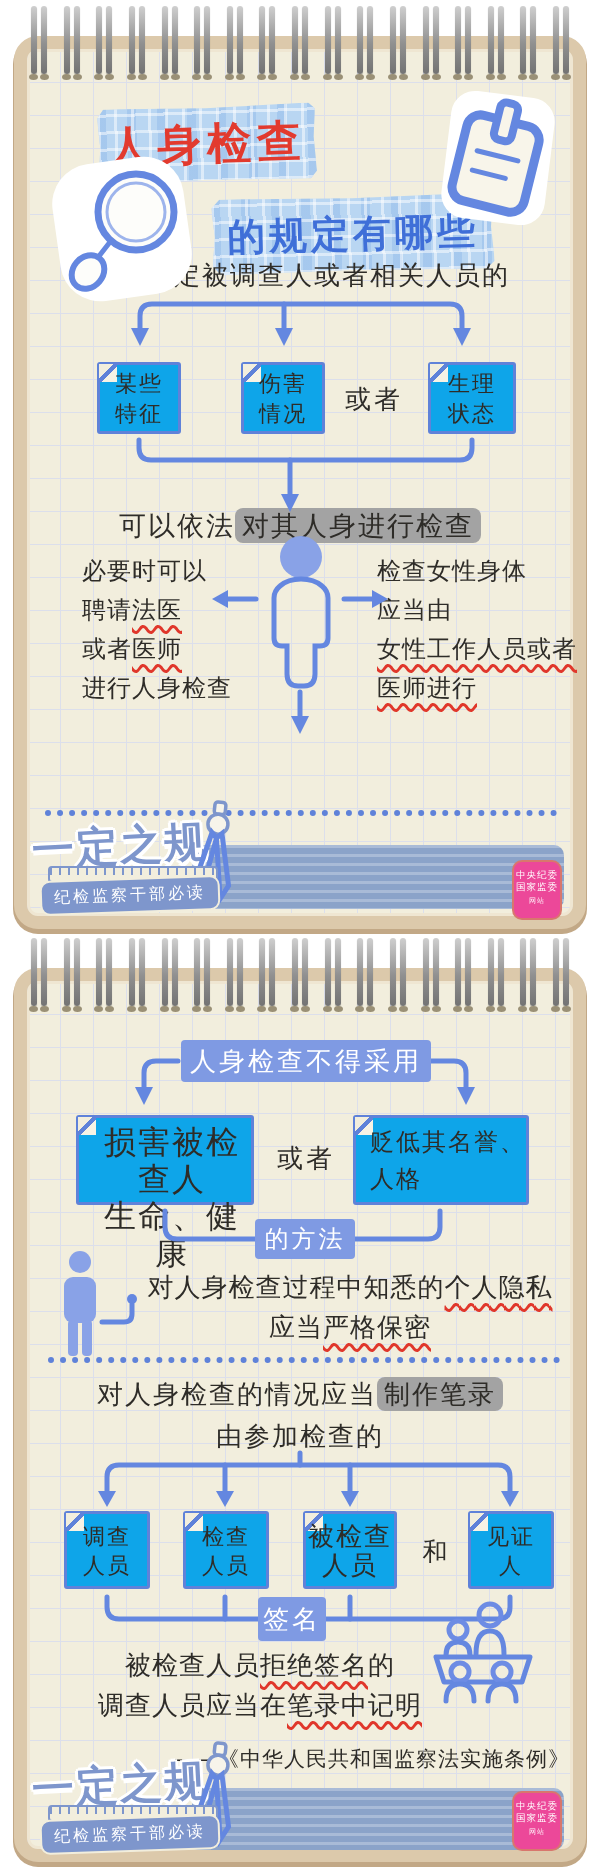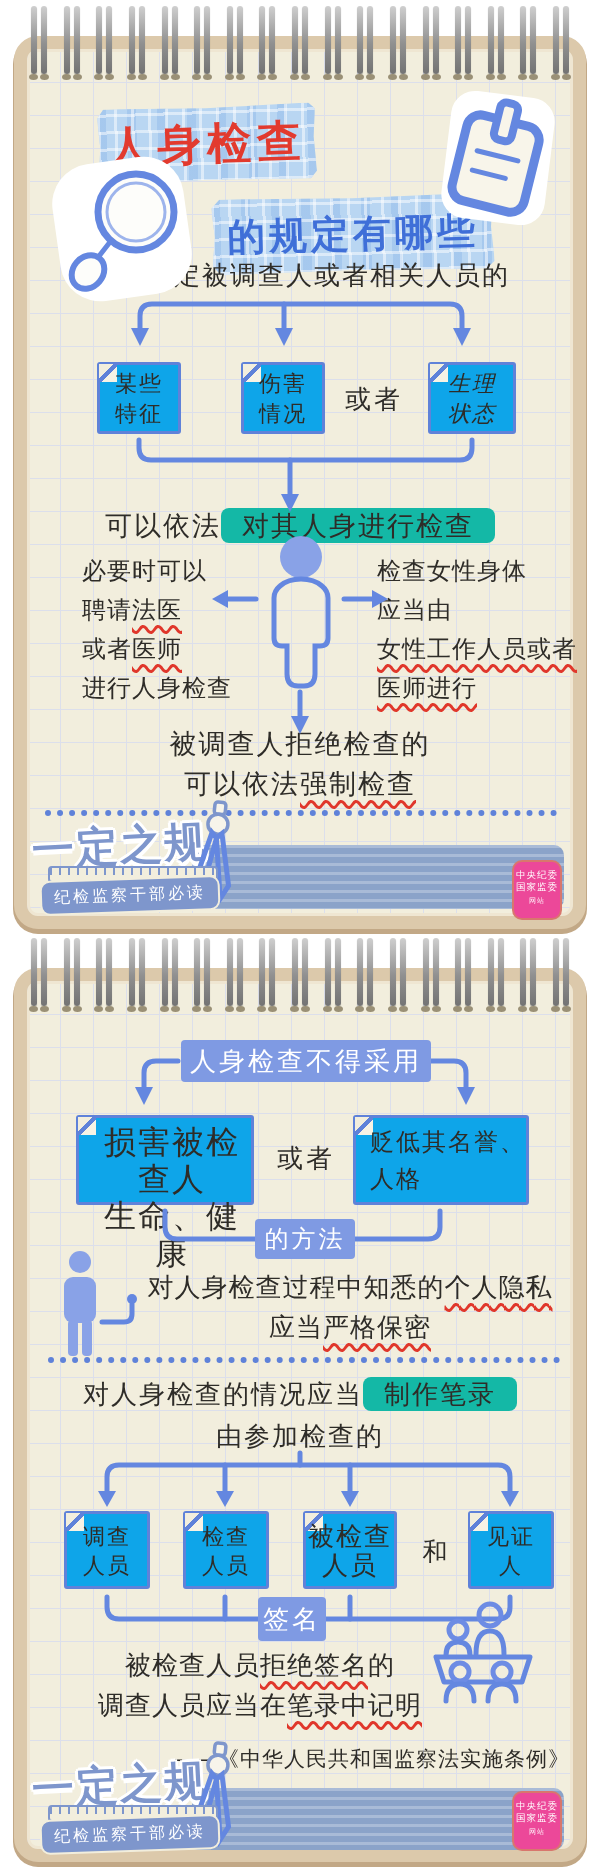--- a/index.html
+++ b/index.html
@@ -17,21 +17,21 @@
   
   .spiral{position:absolute;left:28px;width:544px;height:78px;display:flex;justify-content:space-between;z-index:6;}
   .coil{position:relative;width:22px;height:78px;}
   .coil::after{content:"";position:absolute;bottom:4px;left:1px;width:9px;height:6px;background:#9a9076;border-radius:50%;box-shadow:11px 0 0 #9a9076;}
   .prong{position:absolute;top:0;width:6px;height:68px;border-radius:3px;
     background:linear-gradient(180deg,#cfcfcf,#909090 55%,#737373);box-shadow:0 1px 1px rgba(0,0,0,.25);}
   .p1{left:3px}.p2{right:3px}
   .t{position:absolute;color:#2e2c28;}
   .center{text-align:center;}
   .wavy{text-decoration-line:underline;text-decoration-style:wavy;text-decoration-color:#e0372b;text-decoration-thickness:3px;text-underline-offset:7px;}
-  .hl{background:#14b8a6;border-radius:8px;padding:2px 21px;margin-top:48px;}
+  .hl{background:#a3a3a3;border-radius:8px;padding:2px 7px;margin-top:48px;}
   .tape{position:absolute;background-color:#b9d6f2;
     background-image:repeating-linear-gradient(0deg,rgba(255,255,255,.5) 0 3px,transparent 3px 17px),
       repeating-linear-gradient(90deg,rgba(255,255,255,.5) 0 3px,transparent 3px 17px),
       repeating-linear-gradient(90deg,rgba(130,175,230,.35) 0 9px,transparent 9px 30px);
     clip-path:polygon(0% 12%,3% 0%,50% 3%,97% 0%,100% 8%,99% 45%,100% 90%,97% 100%,50% 97%,3% 100%,0% 88%,1% 50%);
     display:flex;align-items:center;justify-content:center;}
   .note{position:absolute;background:#0ea5e9;border:3px solid #5f82d9;border-radius:3px;box-sizing:border-box;}
   .note::before{content:"";position:absolute;left:-9px;top:7px;width:100%;height:100%;border:3px solid #5f82d9;border-radius:3px;background:#f7f3e5;z-index:-1;box-sizing:border-box;}
   .fold{position:absolute;top:-1px;left:-1px;width:18px;height:18px;
     background:linear-gradient(135deg,#f2eedd 40%,#5f82d9 40%,#5f82d9 58%,#f7f3e5 58%);}
@@ -178,21 +178,21 @@
   <div class="note" style="left:241px;top:362px;width:84px;height:72px;">
     <span class="fold"></span>
     <div class="note-text" style="padding-top:4px;">
       <span style="display:block;">伤害</span>
       <span style="display:block;">情况</span>
     </div>
   </div>
   <div class="t center" style="left:336px;top:382px;width:76px;font-size:26px;letter-spacing:3px;">或者</div>
   <div class="note" style="left:428px;top:362px;width:88px;height:72px;">
     <span class="fold"></span>
-    <div class="note-text" style="padding-top:4px;font-style:italic;">
+    <div class="note-text" style="padding-top:4px;">
       <span style="display:block;">生理</span>
       <span style="display:block;">状态</span>
     </div>
   </div>
 
   <svg class="conn" style="left:100px;top:440px;" width="400" height="78">
     <path d="M39,0 V8 Q39,20 51,20 H360 Q372,20 372,8 V0"></path>
     <path d="M190,20 V56"></path>
     <polygon points="181,54 199,54 190,72"></polygon>
   </svg>
@@ -227,24 +227,20 @@
     <span style="display:block">应当由</span>
     <span style="display:block"><span class="wavy">女性工作人员或者</span></span>
     <span style="display:block"><span class="wavy">医师进行</span></span>
   </div>
 
   <svg class="conn" style="left:288px;top:690px;" width="24" height="48">
     <path d="M12,2 V28"></path>
       <polygon points="3,26 21,26 12,44"></polygon>
   </svg>
 
-  <div class="t center" style="left:0;top:724px;width:600px;font-size:27px;line-height:40px;letter-spacing:2px;">
-    <span style="display:block">被调查人拒绝检查的</span>
-    <span style="display:block"><span>可以依法</span><span class="wavy">强制检查</span></span>
-  </div>
 
   <div class="dots" style="left:45px;top:810px;width:512px;"></div>
 
   <div class="banner" style="left:192px;top:845px;width:372px;height:64px;"></div>
   <div class="logo" style="left:32px;top:818px;">一定之规</div>
   <svg class="conn icon" style="left:186px;top:800px;transform:rotate(6deg);z-index:3;" width="58" height="104" viewBox="0 0 58 104">
     <rect x="24" y="2" width="11" height="12" rx="3" fill="#f7f4ea" stroke="#7e96cc" stroke-width="3.5"></rect>
     <circle cx="29" cy="24" r="10" fill="#f7f4ea" stroke="#7e96cc" stroke-width="3.5"></circle>
     <path d="M24,33 L12,84 L19,98 L29,38 Z" fill="#f7f4ea" stroke="#7e96cc" stroke-width="3"></path>
     <path d="M34,33 L46,84 L39,98 L29,38 Z" fill="#f7f4ea" stroke="#7e96cc" stroke-width="3"></path>

